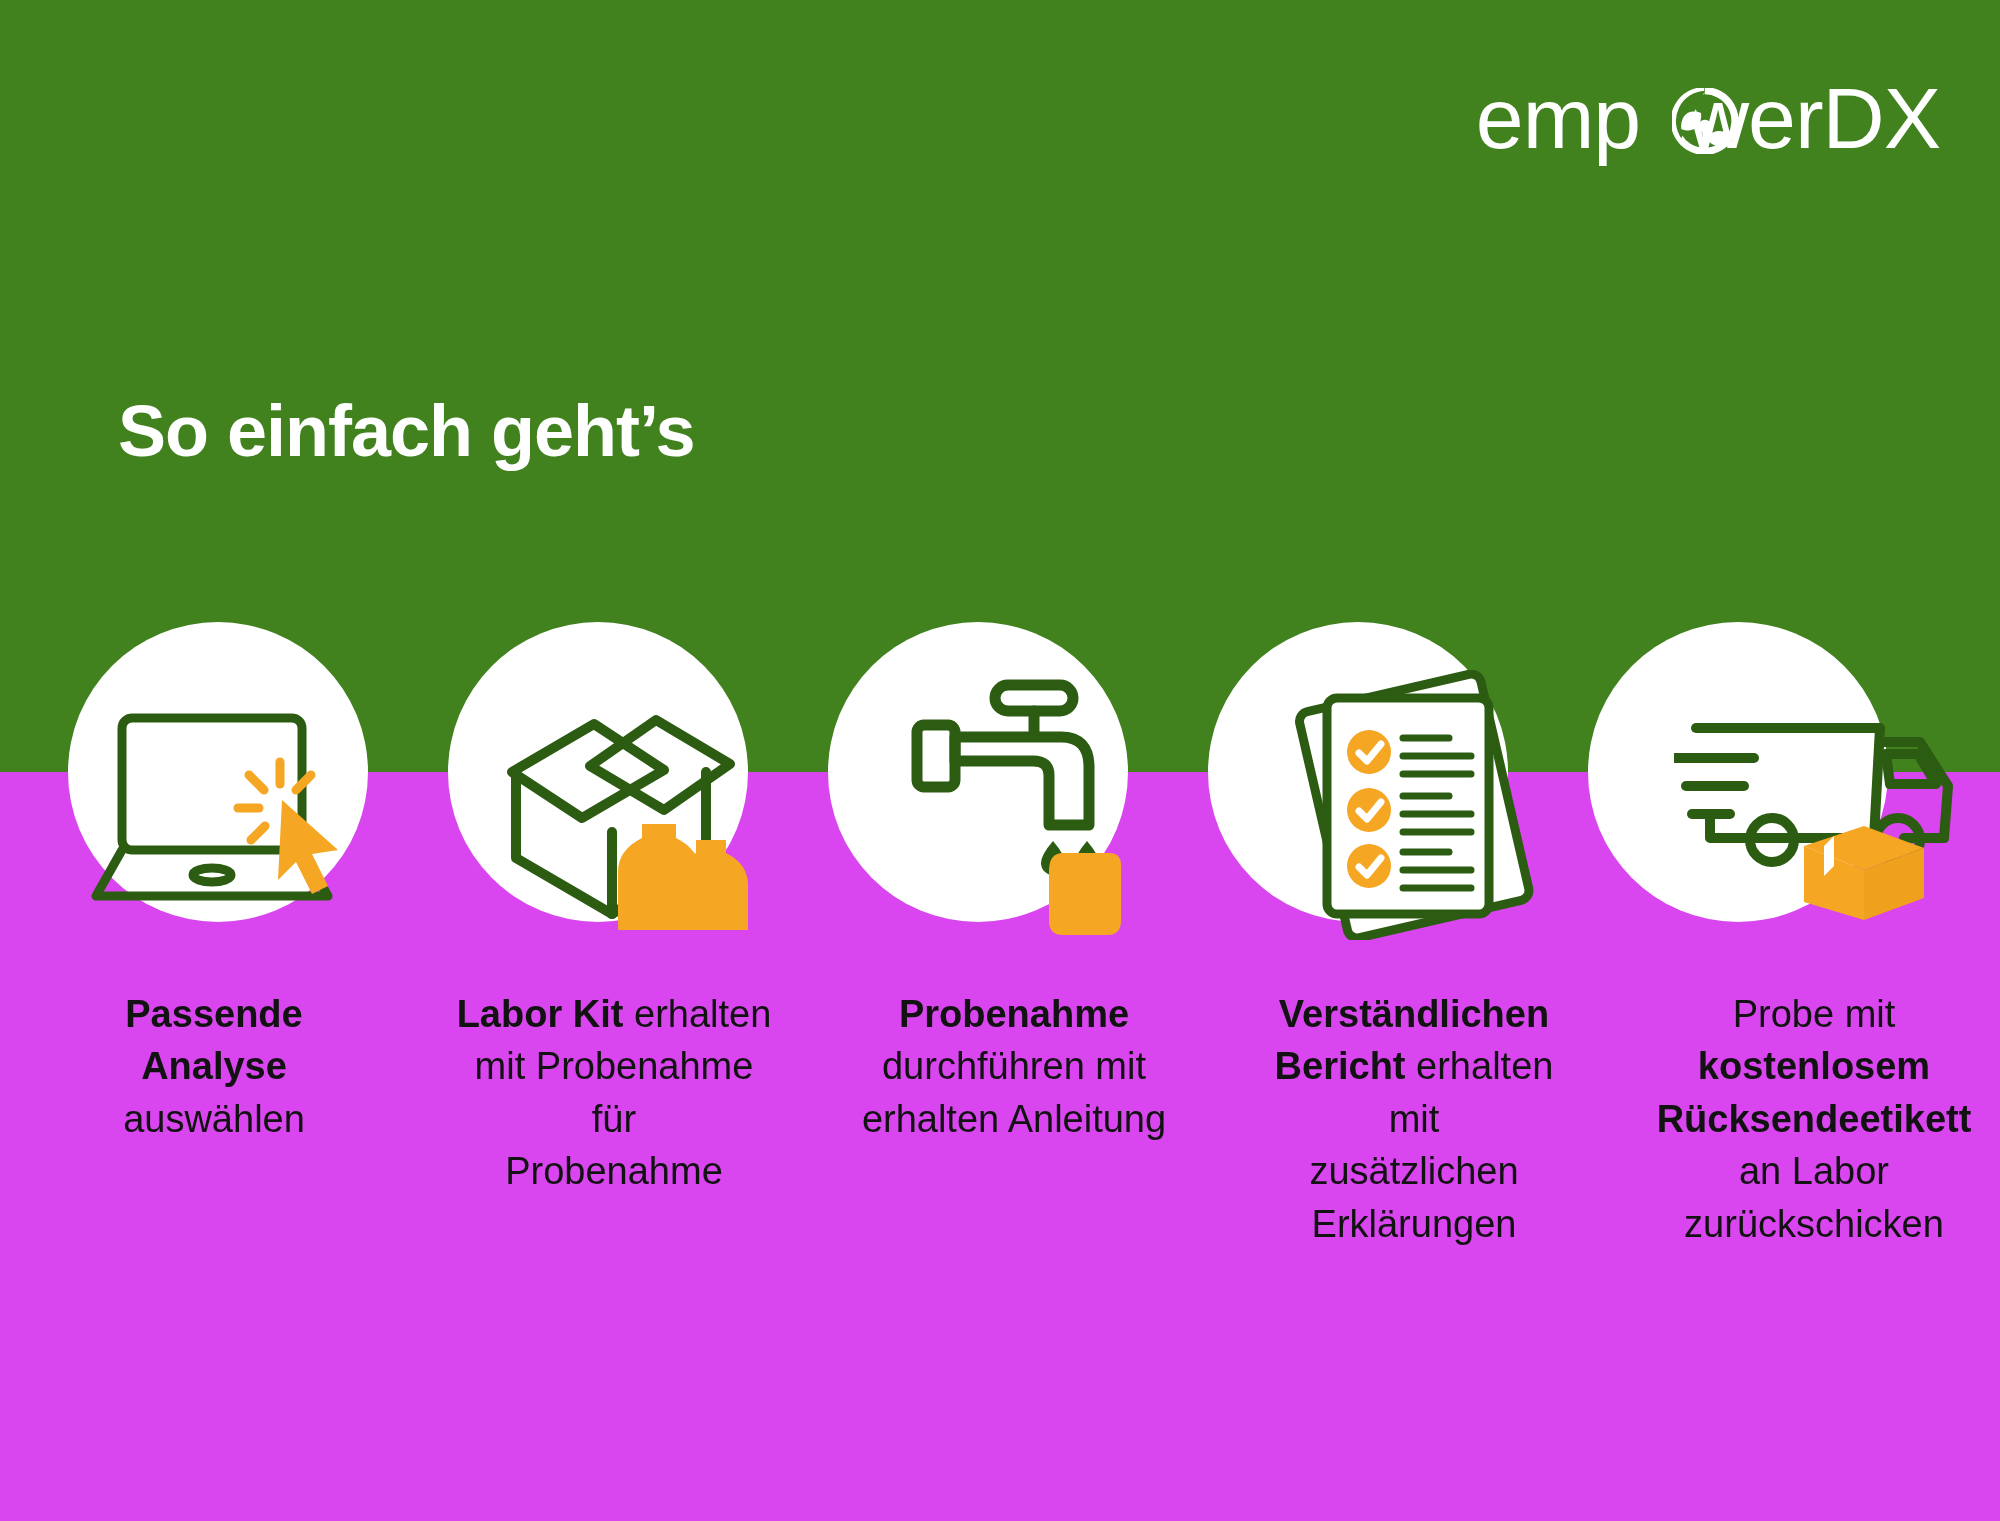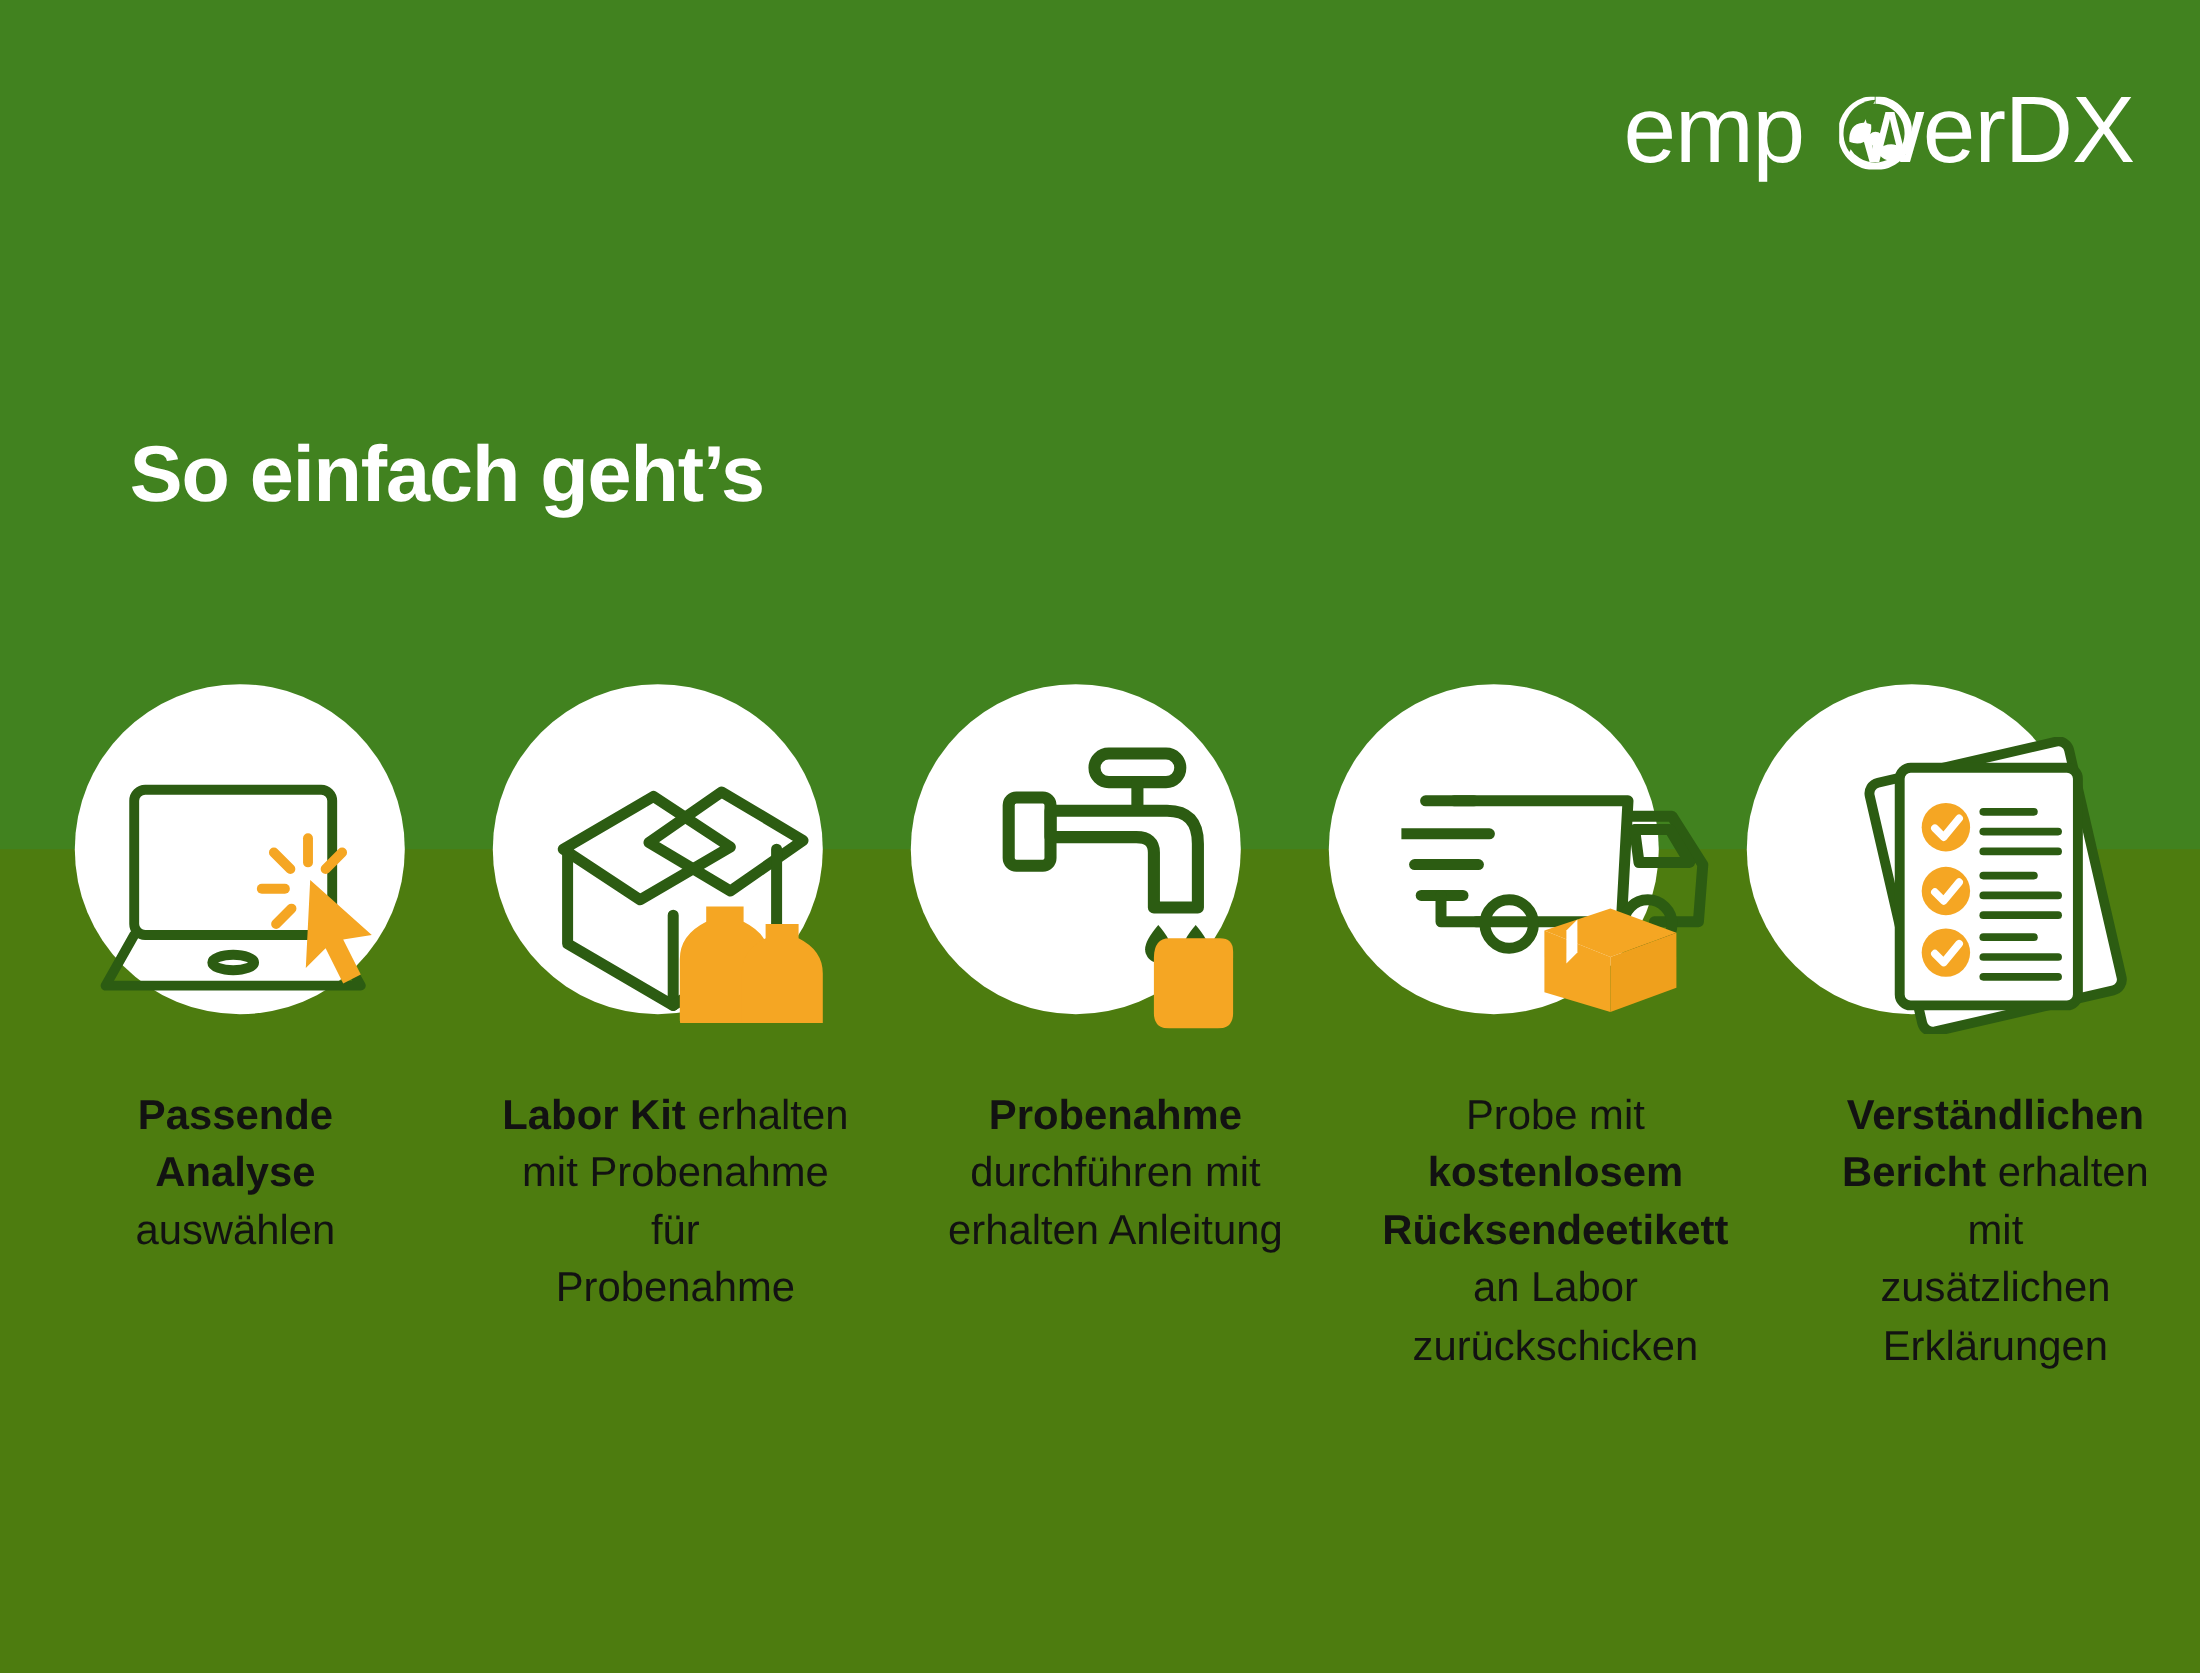--- a/index.html
+++ b/index.html
@@ -8,21 +8,21 @@
     background: #ffffff;
   }
   body {
     font-family: "Liberation Sans", sans-serif;
   }
   .canvas {
     position: relative;
     width: 2000px;
     height: 1521px;
     overflow: hidden;
-    background: #4d7c0f;
+    background: #d946ef;
   }
 
   
   .green-band {
     position: absolute;
     left: 0;
     top: 0;
     width: 2000px;
     height: 772px;
     background: #41821f;
@@ -207,20 +207,58 @@
             <path d="M188 166 q-12 14 -12 22 a12 12 0 0 0 24 0 q0 -8 -12 -22 z"></path>
             <path d="M170 208 q-13 16 -13 25 a13 13 0 0 0 26 0 q0 -9 -13 -25 z"></path>
           </g>
           <path d="M164 178 h46 q12 0 12 12 v56 q0 14 -14 14 h-44 q-14 0 -14 -14 v-50 q0 -18 14 -18 z" fill="#f5a623"></path>
         </svg>
       </div>
       <div class="caption">
         <b>Probenahme</b><br>
         <span>durchführen mit</span><br>
         <span>erhalten Anleitung</span>
+      </div>
+    </div>
+
+    <div class="step">
+      <div class="icon-box">
+        <svg width="250" height="270" viewBox="0 0 250 270">
+          <g transform="rotate(-13 125 135)">
+            <rect x="32" y="20" width="186" height="232" rx="10" fill="#ffffff" stroke="#2c5c12" stroke-width="9"></rect>
+          </g>
+          <rect x="38" y="28" width="162" height="216" rx="10" fill="#ffffff" stroke="#2c5c12" stroke-width="9"></rect>
+          <g fill="#f5a623">
+            <circle cx="80" cy="82" r="22"></circle>
+            <circle cx="80" cy="140" r="22"></circle>
+            <circle cx="80" cy="196" r="22"></circle>
+          </g>
+          <g fill="none" stroke="#ffffff" stroke-width="7" stroke-linecap="round" stroke-linejoin="round">
+            <path d="M70 83 L78 91 L92 74"></path>
+            <path d="M70 141 L78 149 L92 132"></path>
+            <path d="M70 197 L78 205 L92 188"></path>
+          </g>
+          <g stroke="#2c5c12" stroke-width="7" stroke-linecap="round">
+            <line x1="114" y1="68" x2="160" y2="68"></line>
+            <line x1="114" y1="86" x2="182" y2="86"></line>
+            <line x1="114" y1="104" x2="182" y2="104"></line>
+            <line x1="114" y1="126" x2="160" y2="126"></line>
+            <line x1="114" y1="144" x2="182" y2="144"></line>
+            <line x1="114" y1="162" x2="182" y2="162"></line>
+            <line x1="114" y1="182" x2="160" y2="182"></line>
+            <line x1="114" y1="200" x2="182" y2="200"></line>
+            <line x1="114" y1="218" x2="182" y2="218"></line>
+          </g>
+        </svg>
+      </div>
+      <div class="caption">
+        <b>Verständlichen</b><br>
+        <b>Bericht</b><span> erhalten mit</span><br>
+        <span>zusätzlichen</span><br>
+        <span>Erklärungen</span>
       </div>
     </div>
 
     <div class="step">
       <div class="icon-box">
         <svg width="280" height="230" viewBox="0 0 280 230">
           <g fill="none" stroke="#2c5c12" stroke-width="10" stroke-linejoin="round" stroke-linecap="round">
             <path d="M48 38 L206 38 L200 148 L68 148"></path>
             <path d="M206 52 L246 52 L274 96 L270 148 L230 148"></path>
             <path d="M212 64 L244 64 L262 94 L216 94 Z"></path>
@@ -242,52 +280,14 @@
       </div>
       <div class="caption">
         <span>Probe mit</span><br>
         <b>kostenlosem</b><br>
         <b>Rücksendeetikett</b><br>
         <span>an Labor</span><br>
         <span>zurückschicken</span>
       </div>
     </div>
 
-    <div class="step">
-      <div class="icon-box">
-        <svg width="250" height="270" viewBox="0 0 250 270">
-          <g transform="rotate(-13 125 135)">
-            <rect x="32" y="20" width="186" height="232" rx="10" fill="#ffffff" stroke="#2c5c12" stroke-width="9"></rect>
-          </g>
-          <rect x="38" y="28" width="162" height="216" rx="10" fill="#ffffff" stroke="#2c5c12" stroke-width="9"></rect>
-          <g fill="#f5a623">
-            <circle cx="80" cy="82" r="22"></circle>
-            <circle cx="80" cy="140" r="22"></circle>
-            <circle cx="80" cy="196" r="22"></circle>
-          </g>
-          <g fill="none" stroke="#ffffff" stroke-width="7" stroke-linecap="round" stroke-linejoin="round">
-            <path d="M70 83 L78 91 L92 74"></path>
-            <path d="M70 141 L78 149 L92 132"></path>
-            <path d="M70 197 L78 205 L92 188"></path>
-          </g>
-          <g stroke="#2c5c12" stroke-width="7" stroke-linecap="round">
-            <line x1="114" y1="68" x2="160" y2="68"></line>
-            <line x1="114" y1="86" x2="182" y2="86"></line>
-            <line x1="114" y1="104" x2="182" y2="104"></line>
-            <line x1="114" y1="126" x2="160" y2="126"></line>
-            <line x1="114" y1="144" x2="182" y2="144"></line>
-            <line x1="114" y1="162" x2="182" y2="162"></line>
-            <line x1="114" y1="182" x2="160" y2="182"></line>
-            <line x1="114" y1="200" x2="182" y2="200"></line>
-            <line x1="114" y1="218" x2="182" y2="218"></line>
-          </g>
-        </svg>
-      </div>
-      <div class="caption">
-        <b>Verständlichen</b><br>
-        <b>Bericht</b><span> erhalten mit</span><br>
-        <span>zusätzlichen</span><br>
-        <span>Erklärungen</span>
-      </div>
-    </div>
-
   </div>
 </div>
 
 </body></html>

